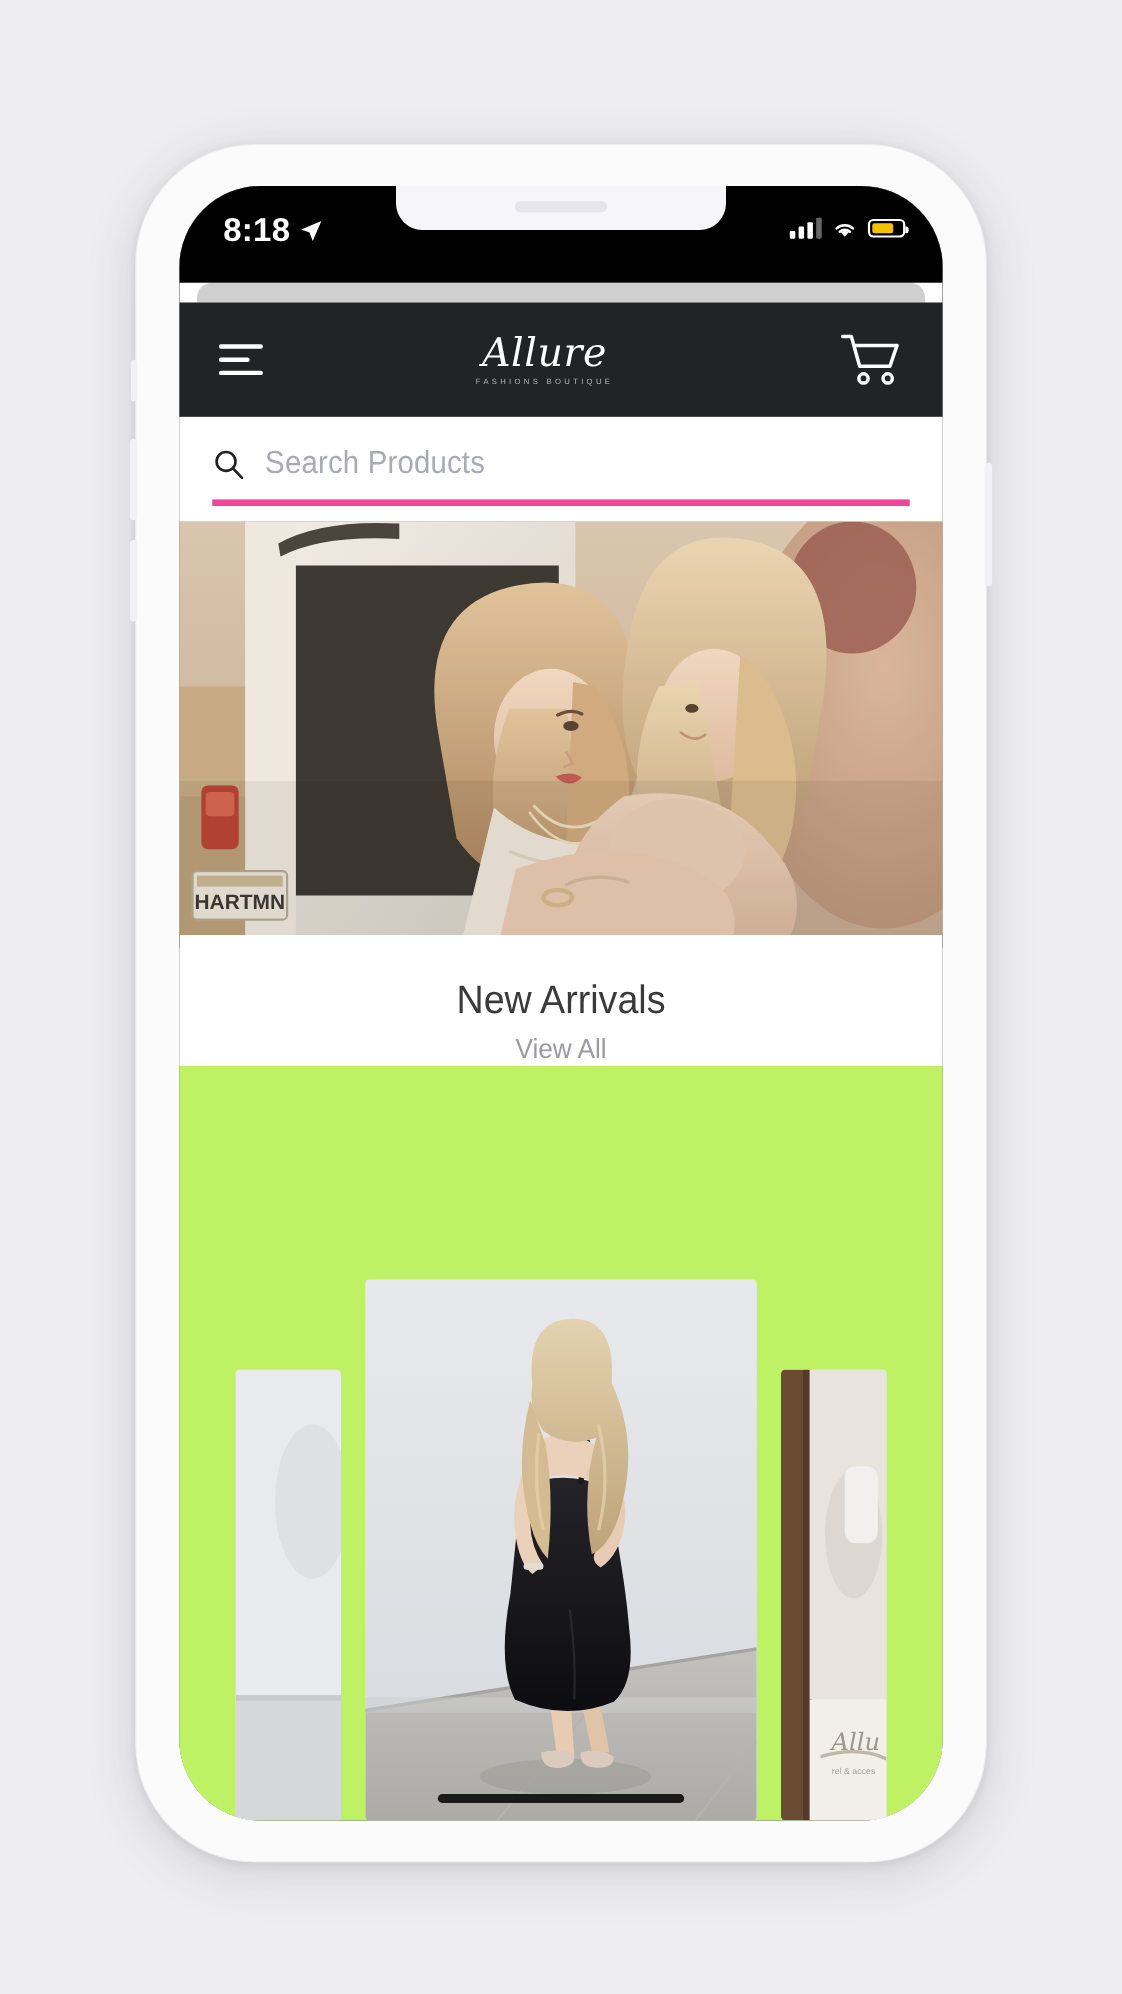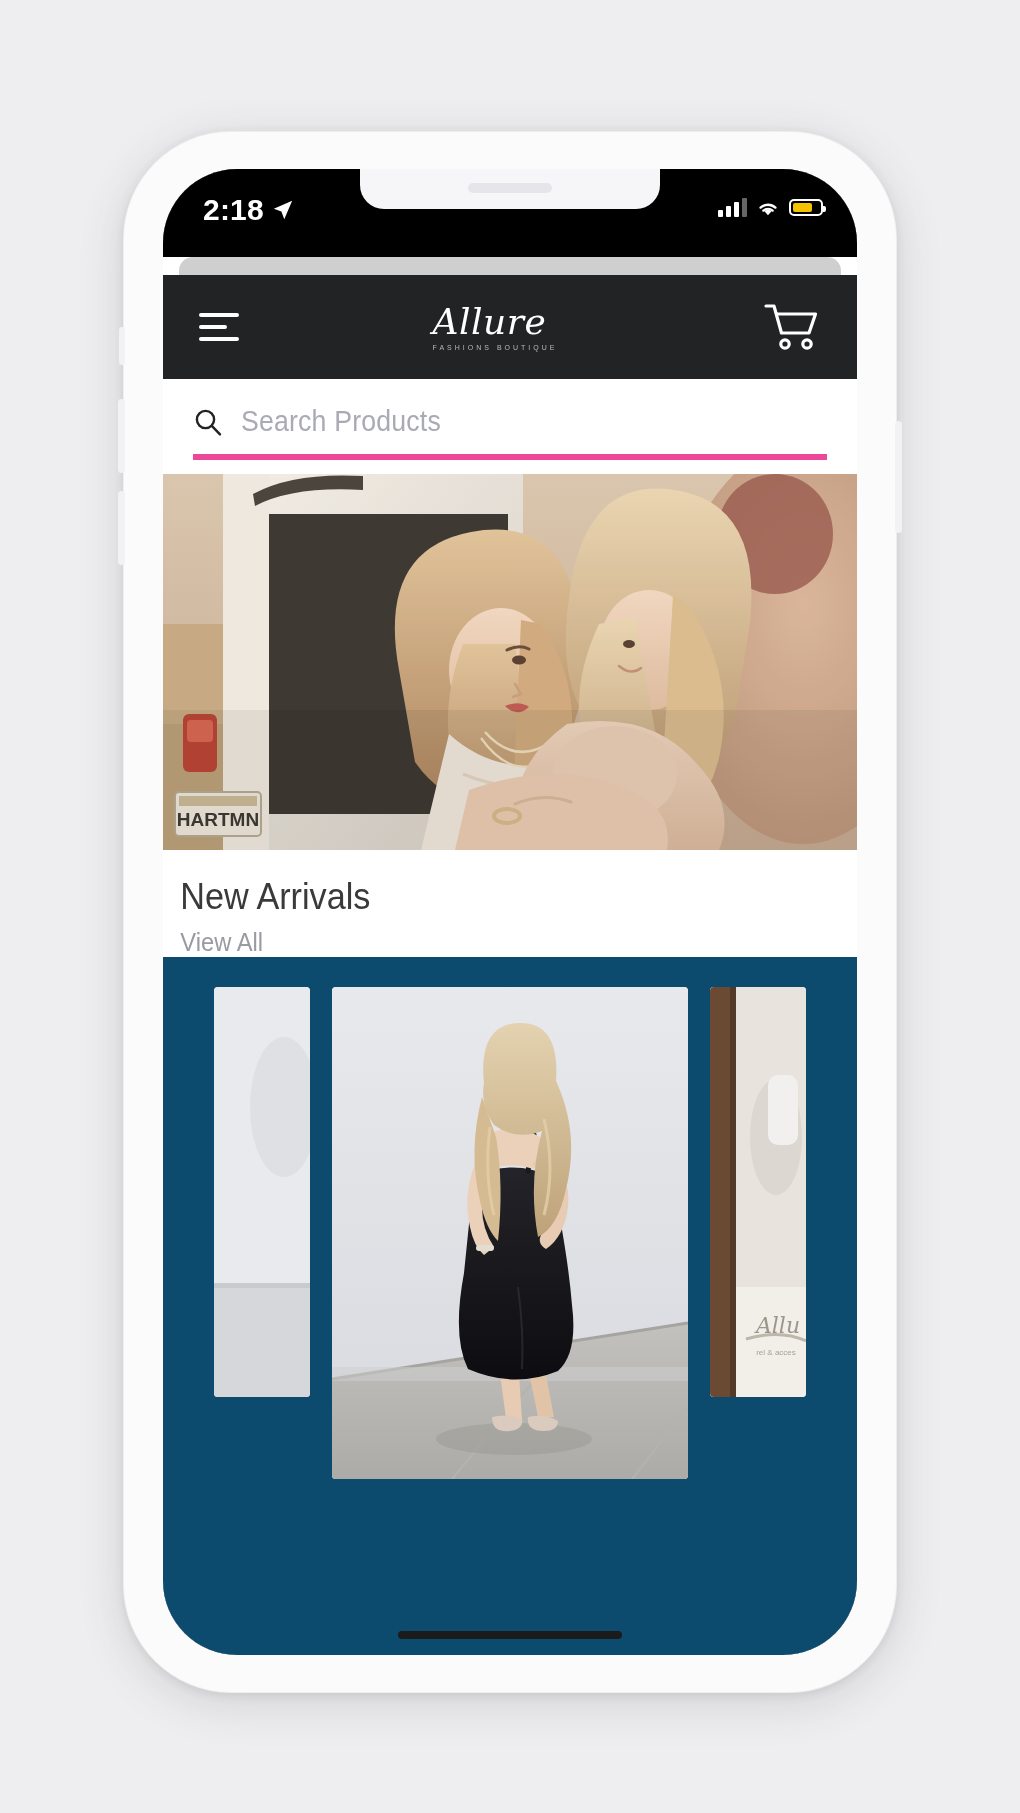--- a/index.html
+++ b/index.html
@@ -96,21 +96,21 @@
   
   .app-header{
     height:104px;flex:none;background:#222324;
     display:flex;align-items:center;justify-content:space-between;
     padding:0 36px;box-sizing:border-box;
   }
   .hamburger{display:flex;flex-direction:column;gap:8px;cursor:pointer;}
   .hamburger span{display:block;width:40px;height:4px;background:#fff;border-radius:2px;}
   .hamburger span:nth-child(2){width:28px;}
   .brand{
-    display:flex;flex-direction:column;align-items:flex-start;
+    display:flex;flex-direction:column;align-items:center;
     transform:translateX(-6px);
   }
   .brand-name{
     font-family:"DejaVu Serif",serif;
     font-style:italic;font-size:36px;color:#fff;
     line-height:1;letter-spacing:.5px;
   }
   .brand-sub{
     font-size:7px;color:#b9b9b9;letter-spacing:3px;
     margin-top:4px;text-transform:uppercase;
@@ -152,36 +152,36 @@
   .hero-h2{
     font-family:"Liberation Sans Narrow","Liberation Sans",sans-serif;
     font-size:20px;color:#fff;letter-spacing:1px;margin-top:5px;
     transform:scaleX(.95) translateX(58px);
     text-shadow:0 1px 6px rgba(0,0,0,.30);
     opacity:.95;white-space:nowrap;
   }
 
   
   .section{
-    flex:none;background:#fff;padding-top:26px;text-align:left;
+    flex:none;background:#fff;padding-top:26px;text-align:center;margin-top:12px;
   }
   .section-title{
     font-family:"Liberation Sans Narrow","Liberation Sans",sans-serif;
     font-size:36px;color:#3a3a3a;transform:scaleX(.95);
   }
   .section-link{
     font-family:"Liberation Sans Narrow","Liberation Sans",sans-serif;
     font-size:25px;color:#9a9aa2;margin-top:10px;cursor:pointer;
     transform:scaleX(.95);
   }
 
   
   .carousel{
-    flex:1;position:relative;background:#0c4a6e;
-    display:flex;align-items:flex-start;justify-content:center;
+    flex:1;position:relative;background:#bef264;
+    display:flex;align-items:flex-end;justify-content:center;
     gap:22px;padding-top:30px;overflow:hidden;
   }
   .card{
     flex:none;border-radius:4px;overflow:hidden;position:relative;
     background:#ddd;
   }
   .card.side{width:96px;height:410px;}
   .card.main{width:356px;height:492px;}
 
   
@@ -204,21 +204,21 @@
   <div class="btn-side btn-pwr"></div>
 
   <div class="screen">
     <div class="screen-inner">
 
       <div class="statusbar">
         <div class="notch">
           <div class="speaker"></div>
         </div>
         <div class="sb-time">
-          <span>2:18</span>
+          <span>8:18</span>
           <span>
             <svg width="22" height="22" viewBox="0 0 24 24">
               <path d="M22 2 L2 10.5 L10.2 13.6 L13.4 22 Z" fill="#fff"></path>
             </svg>
           </span>
         </div>
         <div class="sb-right">
           <span class="bars">
             <i></i>
               <i></i>

